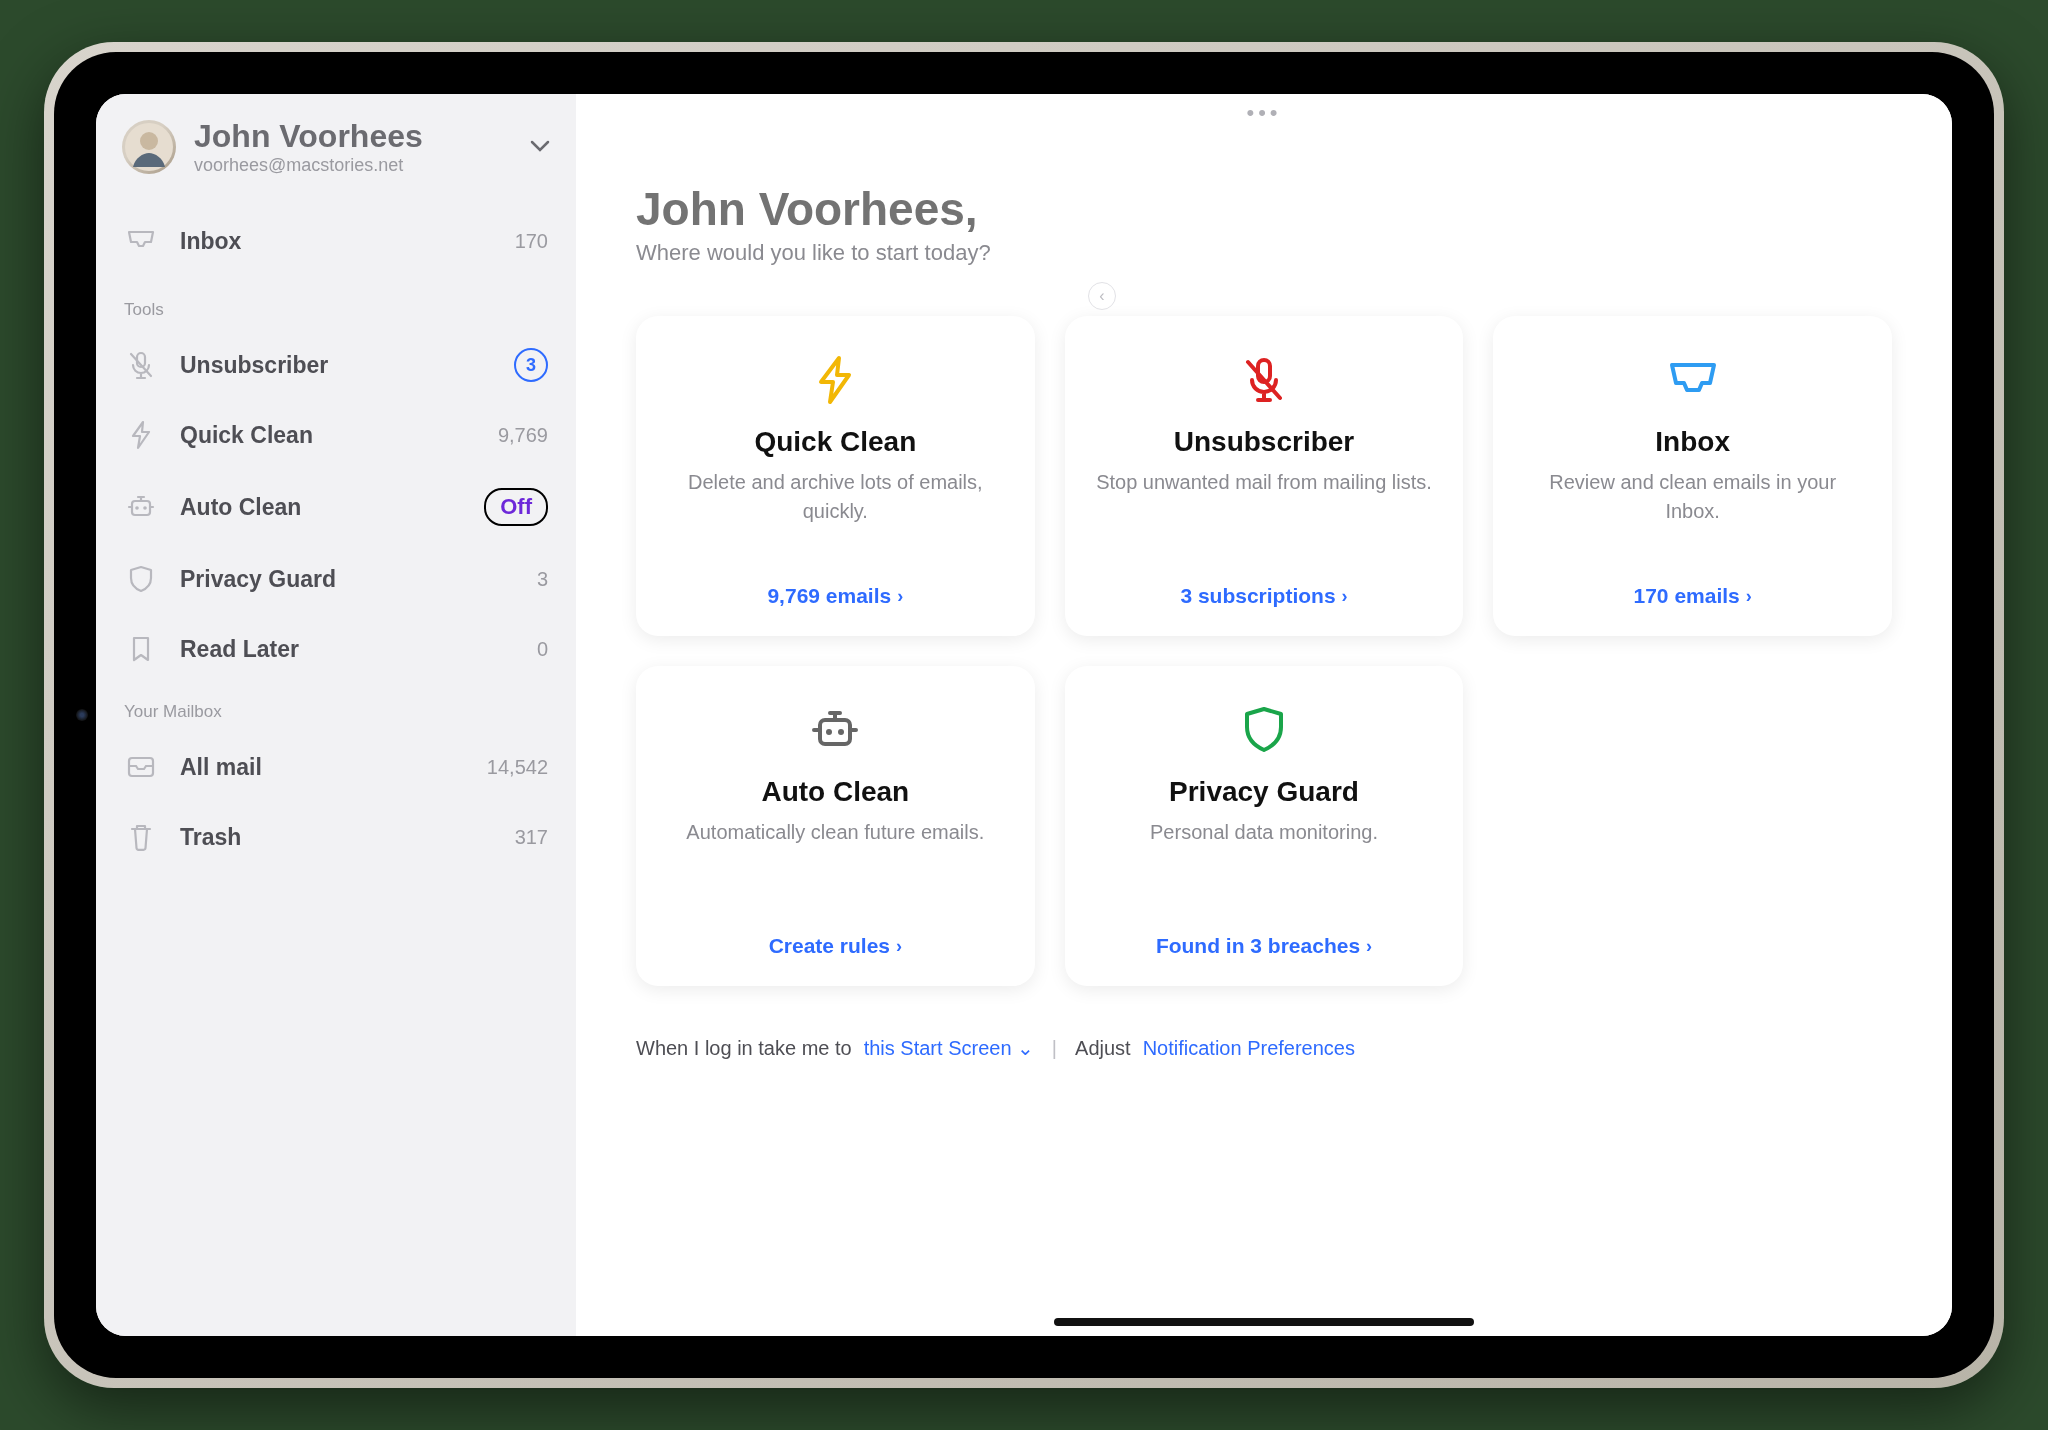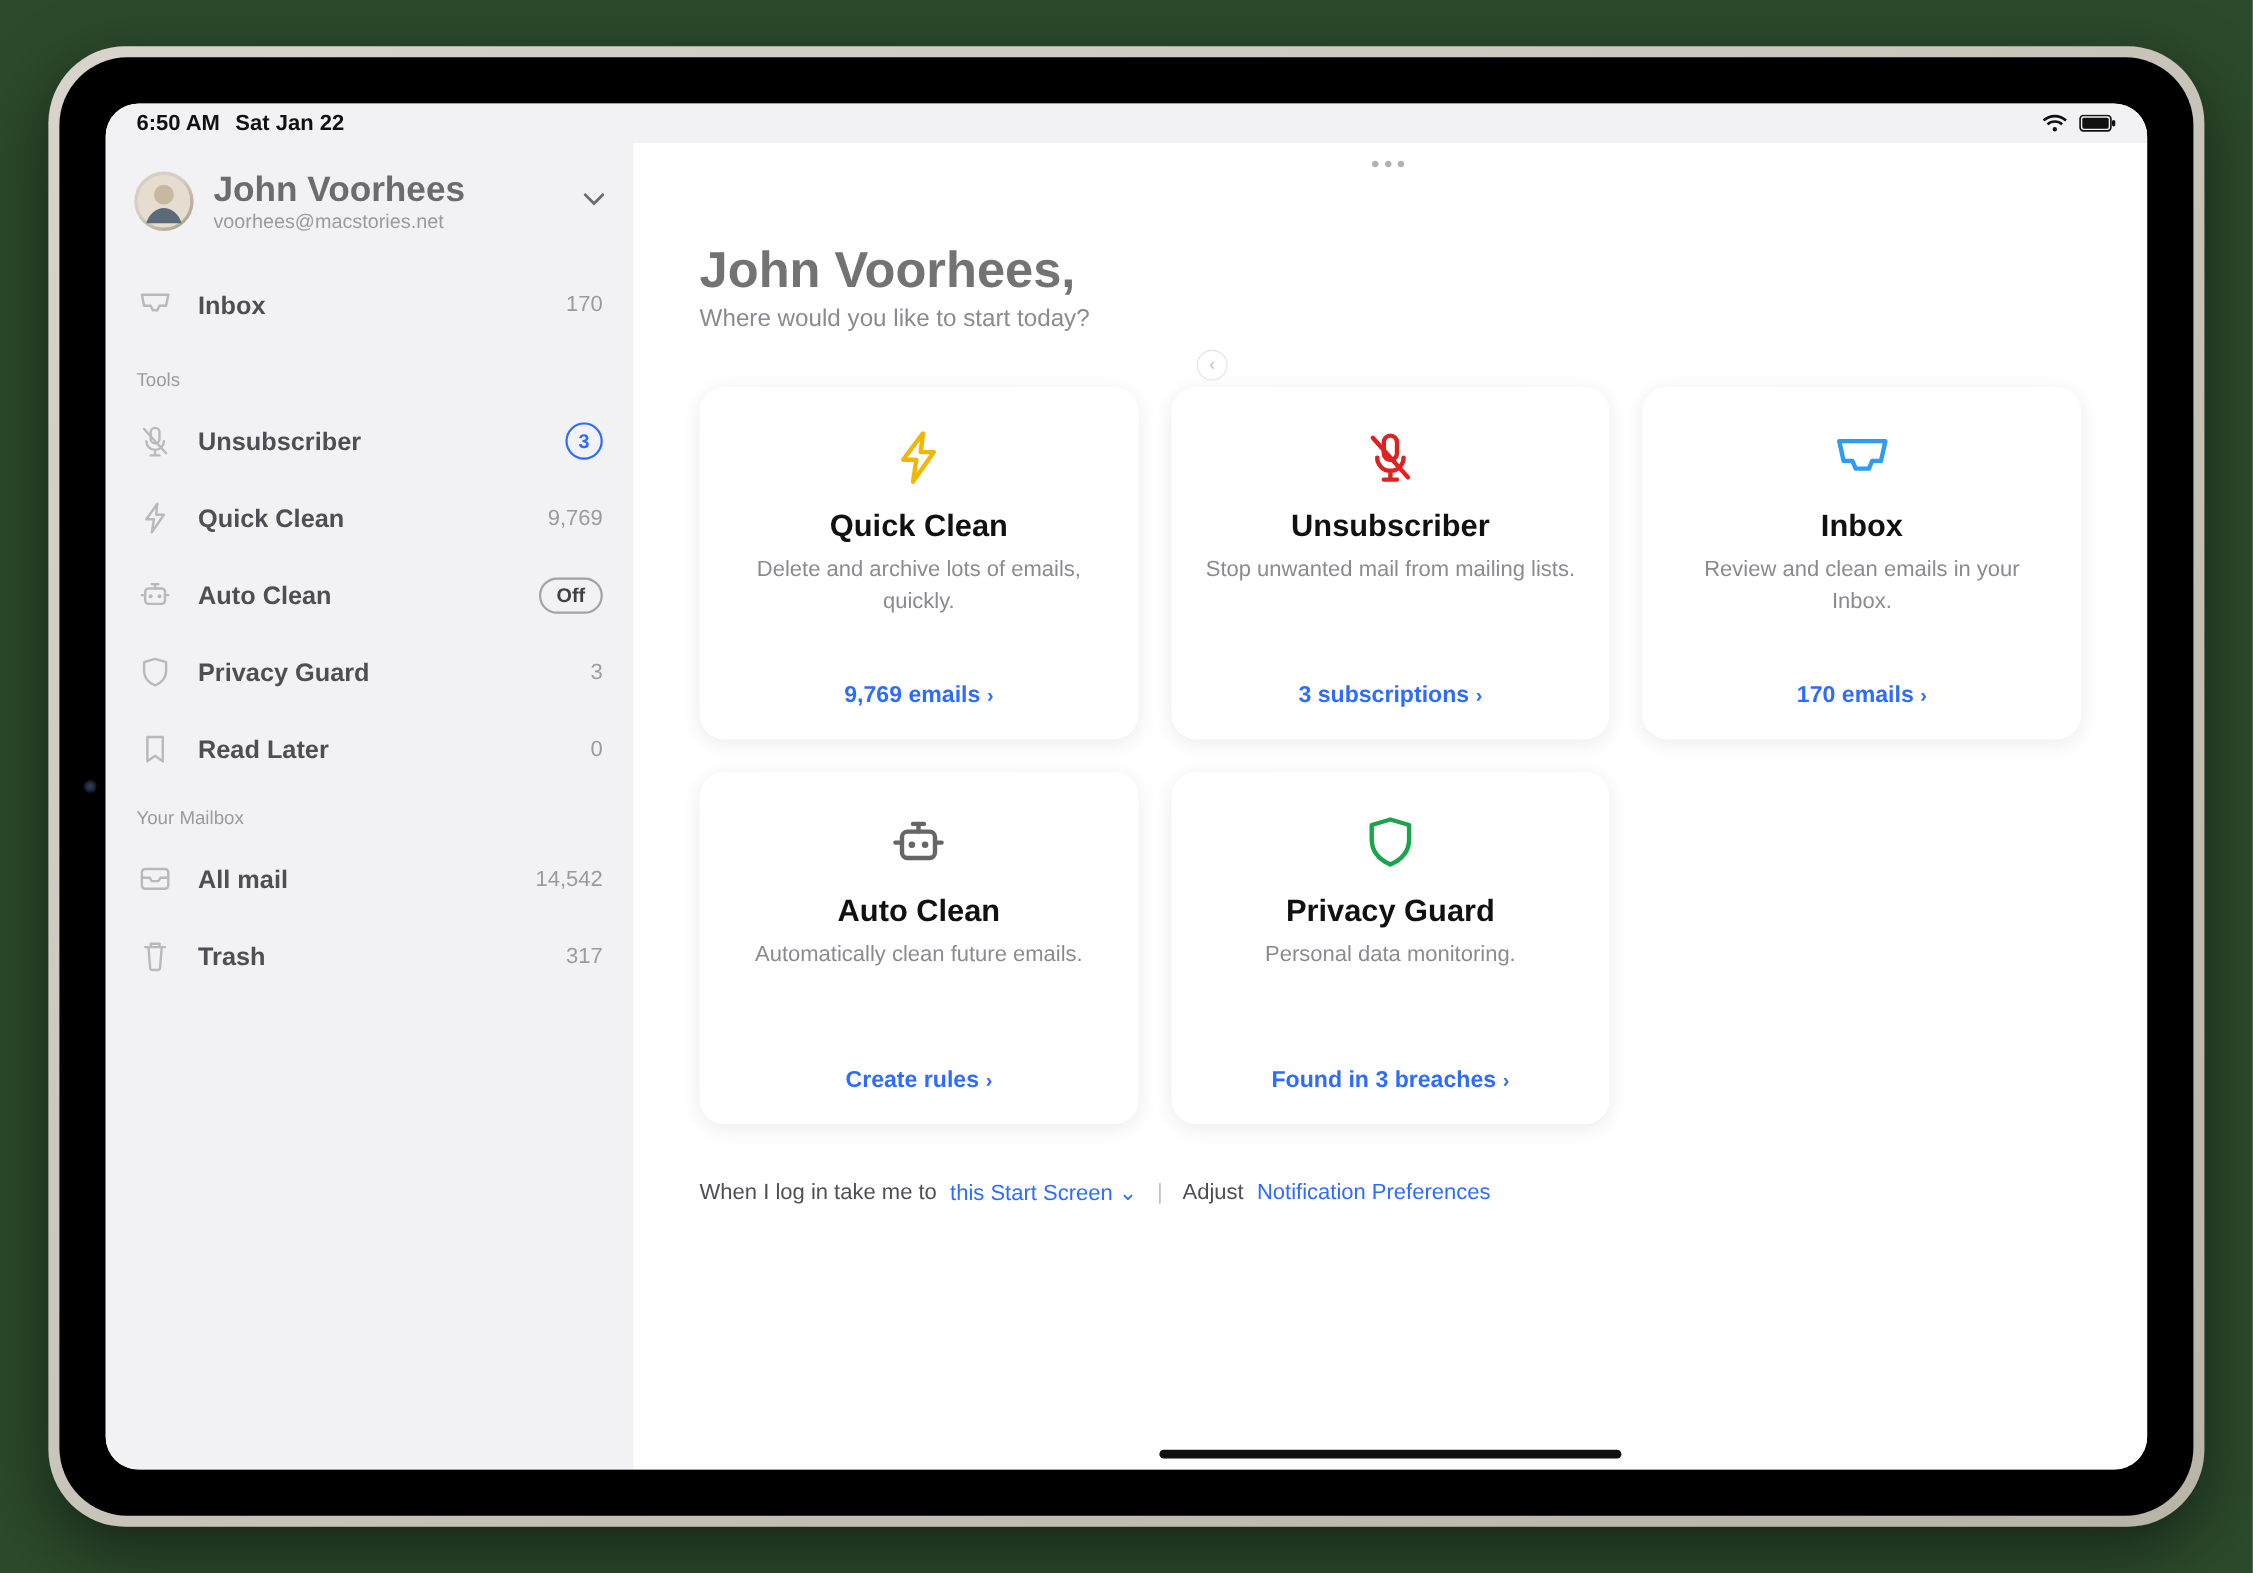--- a/index.html
+++ b/index.html
@@ -146,24 +146,24 @@
     height: 34px;
     border-radius: 50%;
     border: 2px solid #2e6bff;
     color: #2e6bff;
     display:flex;align-items:center;justify-content:center;
     font-size:18px;
     font-weight:600;
   }
   .badge-pill {
     border-radius: 18px;
-    border: 2px solid #a3a3a3;
-    color: #404040;
+    border: 2px solid #000000;
+    color: #6d28d9;
     padding: 4px 14px;
-    font-size:18px;
+    font-size:22px;
     font-weight:600;
   }
   
   .main {
     flex: 1;
     background: #fff;
     position: relative;
     overflow: hidden;
     padding: 0 60px;
   }
@@ -252,40 +252,20 @@
   }
 </style>
 </head>
 <body>
 
 <div class="ipad-outer">
   <div class="ipad-bezel">
     <div class="camera"></div>
     <div class="screen">
 
-      <div class="status-bar">
-        <div class="status-left">
-          <span>6:50 AM</span>
-          <span>Sat Jan 22</span>
-        </div>
-        <div class="status-right">
-          <span>
-            <svg width="24" height="18" viewBox="0 0 24 18">
-                <path d="M12 16.5a2 2 0 100-4 2 2 0 000 4zM4.5 9.2a11 11 0 0115 0l-1.7 1.7a8.6 8.6 0 00-11.6 0L4.5 9.2zM1 5.7a16 16 0 0122 0l-1.7 1.7a13.6 13.6 0 00-18.6 0L1 5.7z" fill="#111"></path>
-              </svg>
-          </span>
-          <span>
-            <svg width="34" height="16" viewBox="0 0 34 16">
-                <rect x="1" y="1" width="28" height="14" rx="3" fill="none" stroke="#111" stroke-width="1.5"></rect>
-                <rect x="3" y="3" width="24" height="10" rx="1.5" fill="#111"></rect>
-                <rect x="30" y="5" width="3" height="6" rx="1.5" fill="#111"></rect>
-              </svg>
-          </span>
-        </div>
-      </div>
 
       <div class="app">
 
         <aside class="sidebar">
           <div class="account">
             <div class="avatar">
               <svg viewBox="0 0 48 48">
                   <circle cx="24" cy="24" r="24" fill="#e6ddd0"></circle>
                   <circle cx="24" cy="18" r="9" fill="#c9b8a0"></circle>
                   <path d="M8 44c2-9 10-14 16-14s14 5 16 14" fill="#5a6a7a"></path>

